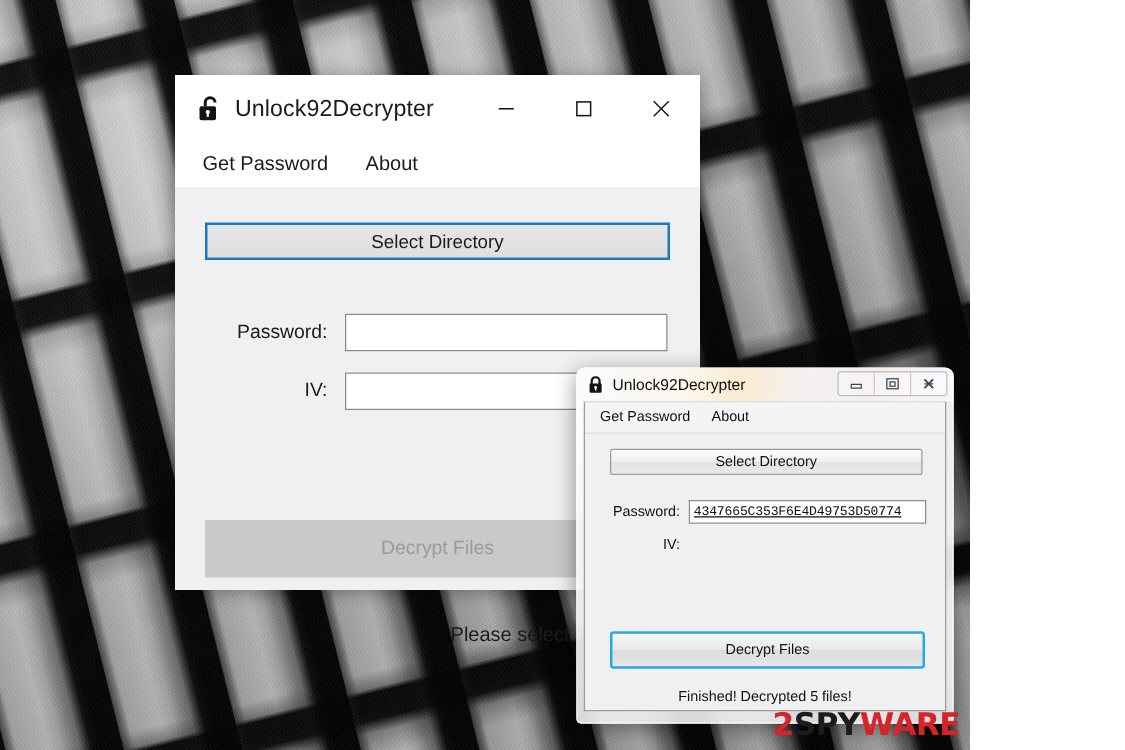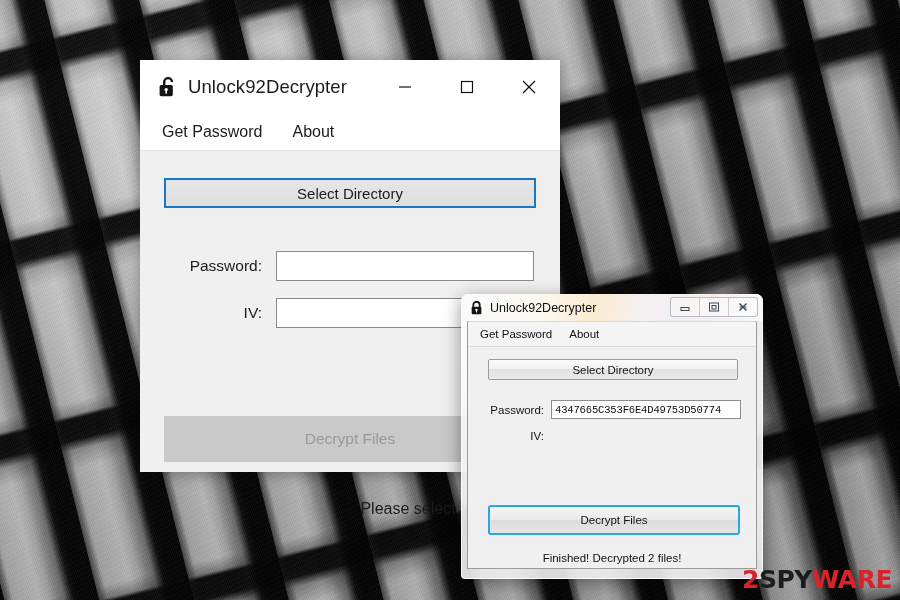--- a/index.html
+++ b/index.html
@@ -6,21 +6,21 @@
     margin: 0;
     padding: 0;
     width: 900px;
     height: 600px;
     overflow: hidden;
     font-family: "Liberation Sans", sans-serif;
   }
 
   #stage {
     position: relative;
-    width: 900px;
+    width: 776px;
     height: 600px;
     overflow: hidden;
     background: #7dd3fc;
   }
 
   
   #bg {
     position: absolute;
     inset: 0;
     background-color: #9c9c9c;
@@ -509,30 +509,30 @@
         <span class="menu-item">Get Password</span>
         <span class="menu-item">About</span>
       </div>
 
       <div class="body">
 
         <div class="btn-select">Select Directory</div>
 
         <div class="field-row" style="left:8px; top:53px; width:275px;">
           <span class="field-label" style="width:68px;">Password:</span>
-          <input class="field-input" style="width: 190px; height: 19px; margin-left: 7px;" type="text" value="4347665C353F6E4D49753D50774">
+          <input class="field-input" style="width: 190px; height: 19px; margin-left: 7px; text-decoration: underline;" type="text" value="4347665C353F6E4D49753D50774">
         </div>
 
         <div class="field-row" style="left:8px; top:83px; width:275px;">
           <span class="field-label" style="width:68px;">IV:</span>
         </div>
 
         <div class="btn-decrypt">Decrypt Files</div>
 
-        <div class="status-text">Finished! Decrypted 2 files!</div>
+        <div class="status-text">Finished! Decrypted 5 files!</div>
       </div>
     </div>
   </div>
 
   <div id="watermark">
     <span class="red">2</span><span class="dark">SPY</span><span class="red">WAR</span><span class="red">E</span>
   </div>
 
 </div>
 

